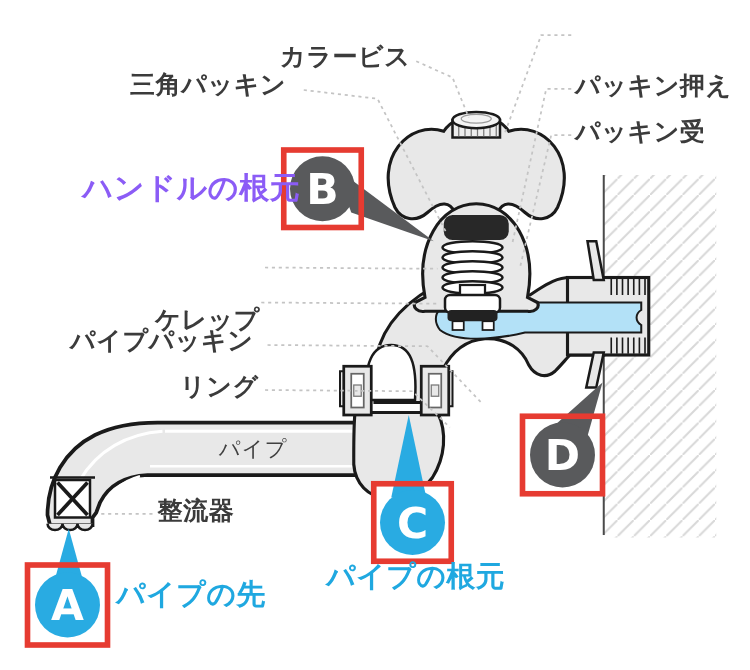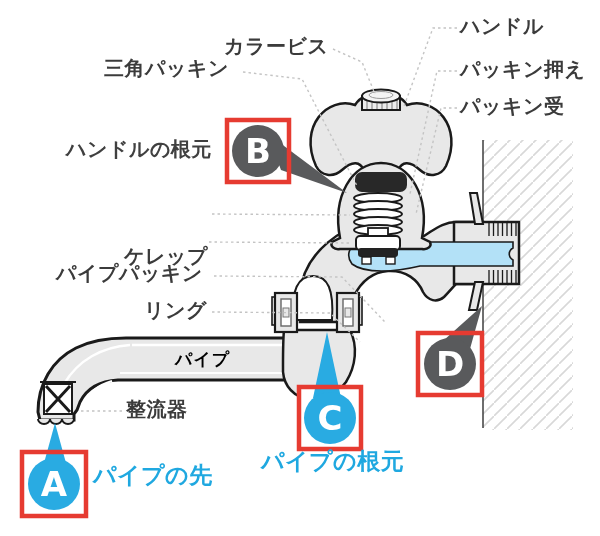--- a/index.html
+++ b/index.html
@@ -6,29 +6,29 @@
   #stage{
     position:relative;width:600px;height:536px;background:#ffffff;overflow:hidden;
     font-family:"Liberation Sans","DejaVu Sans",sans-serif;
   }
   #art{position:absolute;left:0;top:0;}
   .lbl{
     position:absolute;color:#3b3b3b;font-size:20px;font-weight:600;
     letter-spacing:0.5px;white-space:nowrap;line-height:1;
   }
   .lbl-em{
-    position:absolute;color:#404040;font-size:20px;font-weight:800;
+    position:absolute;color:#8b5cf6;font-size:24px;font-weight:800;
     letter-spacing:0.5px;white-space:nowrap;line-height:1;
   }
   .lbl-cyan{
     position:absolute;color:#1fa8e0;font-size:23px;font-weight:800;
     letter-spacing:0.5px;white-space:nowrap;line-height:1;
   }
   .lbl-pipe{
-    position:absolute;color:#000000;font-size:17px;font-weight:700;
+    position:absolute;color:#404040;font-size:17px;font-weight:400;
     letter-spacing:1px;white-space:nowrap;line-height:1;
   }
 </style>
 </head>
 <body>
 
 <div id="stage">
 
   <svg id="art" width="600" height="536" viewBox="0 0 600 536">
     <defs>
@@ -194,21 +194,20 @@
       <rect x="418" y="333" width="64" height="62" fill="#ffffff"></rect>
       <polygon points="444,340 468,356 482,306" fill="#595a5c"></polygon>
       <circle cx="450" cy="364" r="26" fill="#595a5c"></circle>
       <text x="450" y="376" text-anchor="middle" font-size="34" font-weight="bold" font-family="DejaVu Sans, sans-serif" fill="#ffffff">D</text>
       <rect x="418" y="333" width="64" height="62" fill="none" stroke="#e63b31" stroke-width="4.5"></rect>
     </g>
   </svg>
 
   <div class="lbl" style="left:224px;top:36px;">カラービス</div>
   <div class="lbl" style="left:104px;top:58px;">三角パッキン</div>
-  <div class="lbl" style="left:460px;top:16px;">ハンドル</div>
   <div class="lbl" style="left:460px;top:96px;">パッキン受</div>
   <div class="lbl" style="left:460px;top:59px;">パッキン押え</div>
   <div class="lbl-em" style="left:66px;top:139px;">ハンドルの根元</div>
   <div class="lbl" style="left:124px;top:230px;margin-top:16px;">ケレップ</div>
   <div class="lbl" style="left:56px;top:263px;">パイプパッキン</div>
   <div class="lbl" style="left:144px;top:300px;">リング</div>
   <div class="lbl-pipe" style="left:175px;top:351px;">パイプ</div>
   <div class="lbl" style="left:126px;top:399px;">整流器</div>
   <div class="lbl-cyan" style="left:93px;top:464px;">パイプの先</div>
   <div class="lbl-cyan" style="left:261px;top:450px;">パイプの根元</div>

